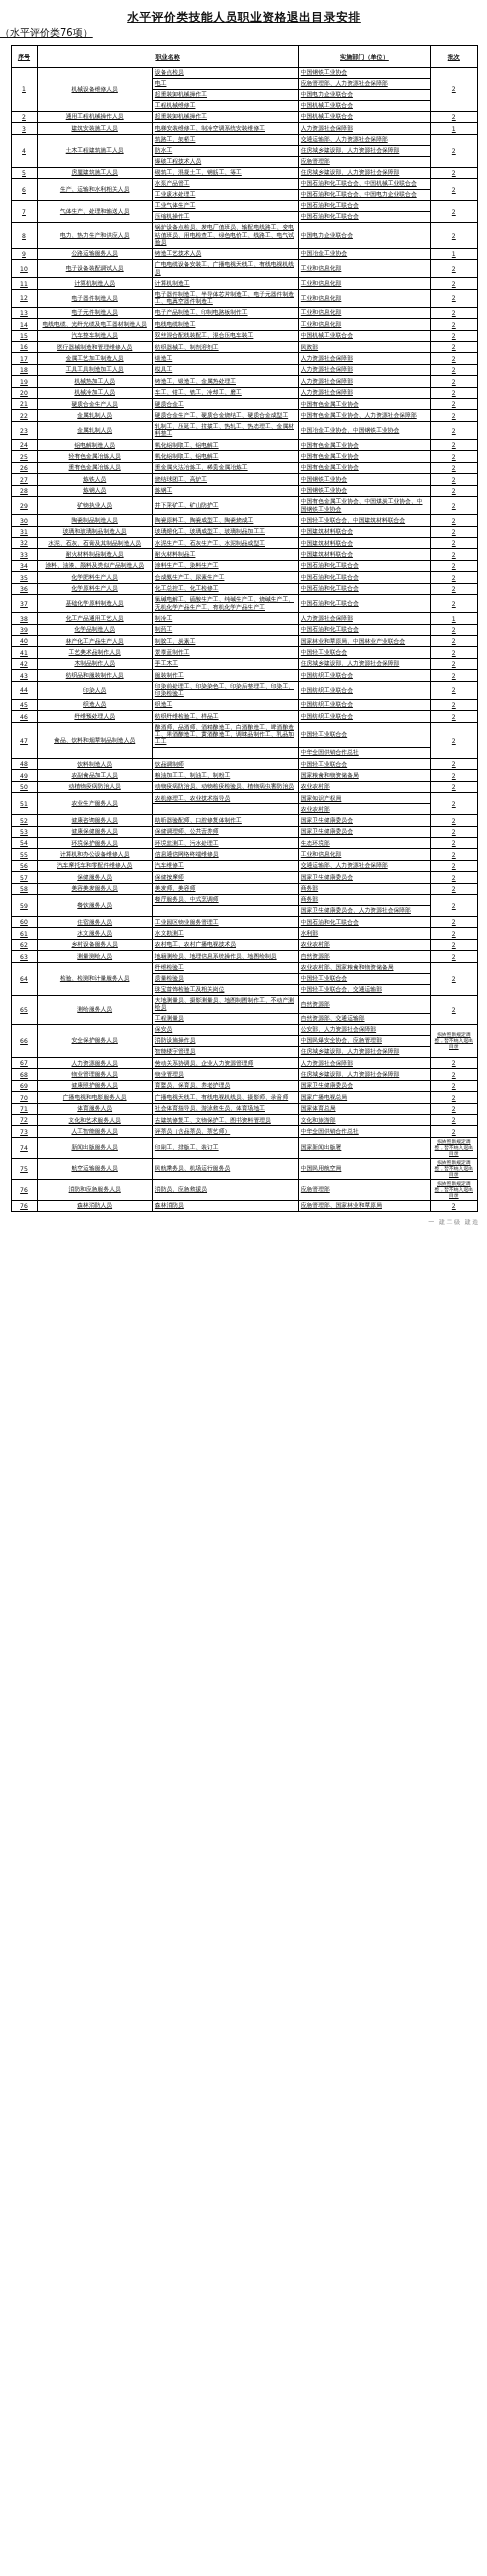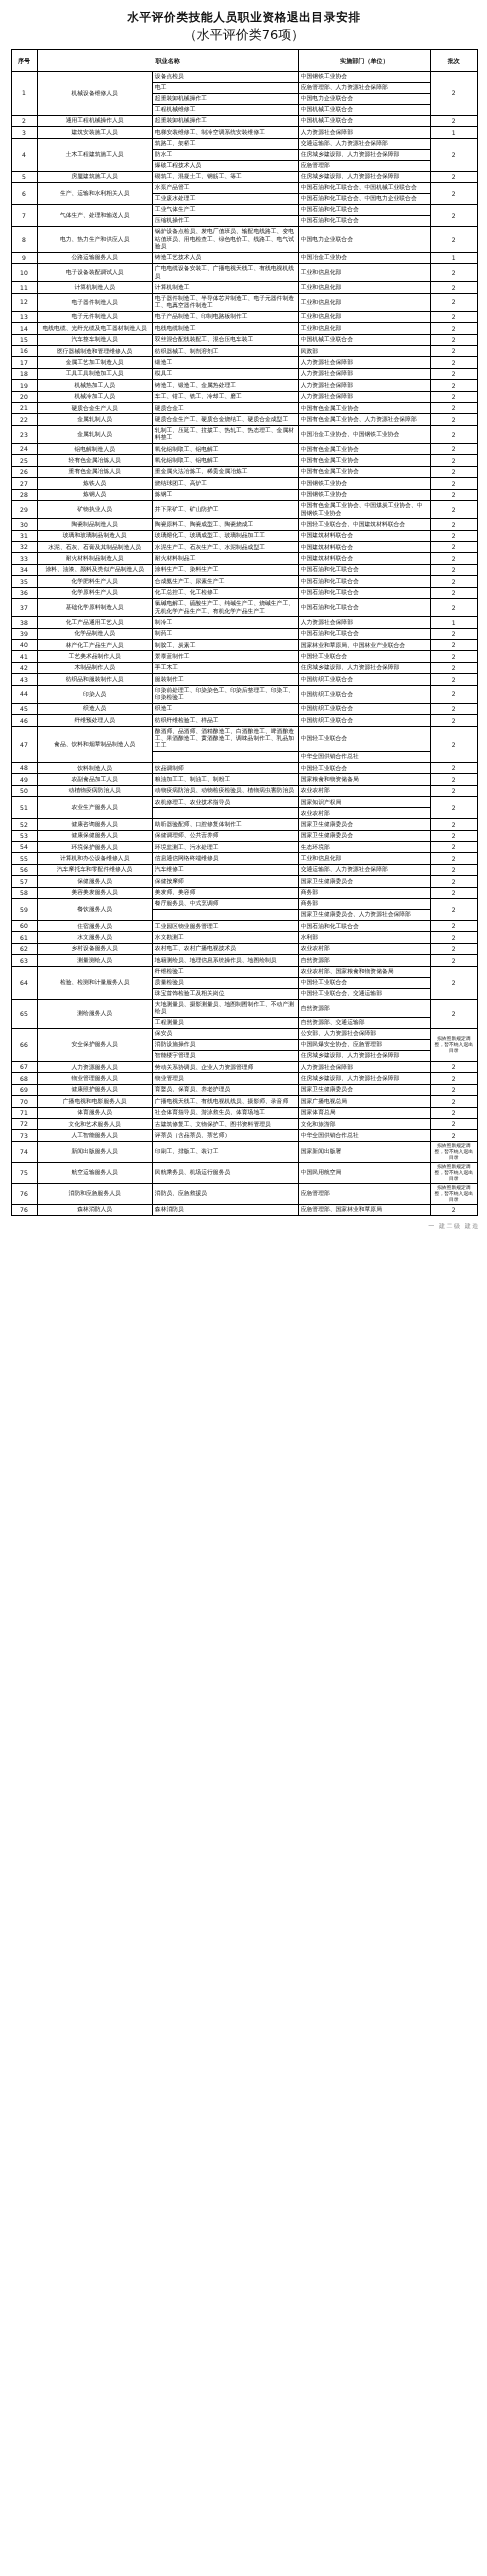--- a/index.html
+++ b/index.html
@@ -2,32 +2,32 @@
 <html style="font-size:11px"><head>
 <meta charset="utf-8">
 <style>
   html,body{margin:0;padding:0;background:#ffffff;}
   body{
     width:488px;
     font-family:"DejaVu Sans","Liberation Sans",sans-serif;
     color:#111;
     -webkit-font-smoothing:none;
   }
-  .page{width:488px;padding:0;box-sizing:border-box;}
+  .page{width:488px;padding:0;box-sizing:border-box;text-decoration:underline;}
   .title{
     text-align:center;
     font-size:11.6px;
     font-weight:bold;
     letter-spacing:0.7px;
     padding-top:9.5px;
     padding-bottom:1.4px;
   }
   .subtitle{
-    text-align:center;
-    font-size:13px;
+    text-align:left;
+    font-size:10px;
     padding-bottom:5.4px;
   }
   table{
     border-collapse:collapse;
     width:467px;
     margin:0 auto;
     table-layout:fixed;
   }
   col.c0{width:23px;}
   col.c1{width:102px;}

